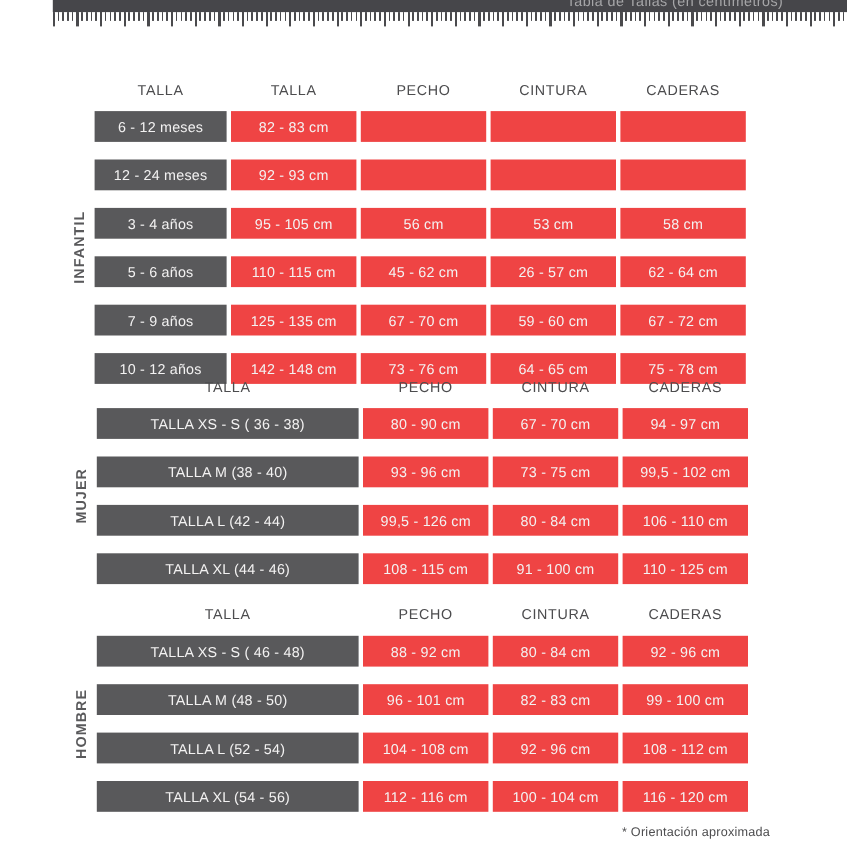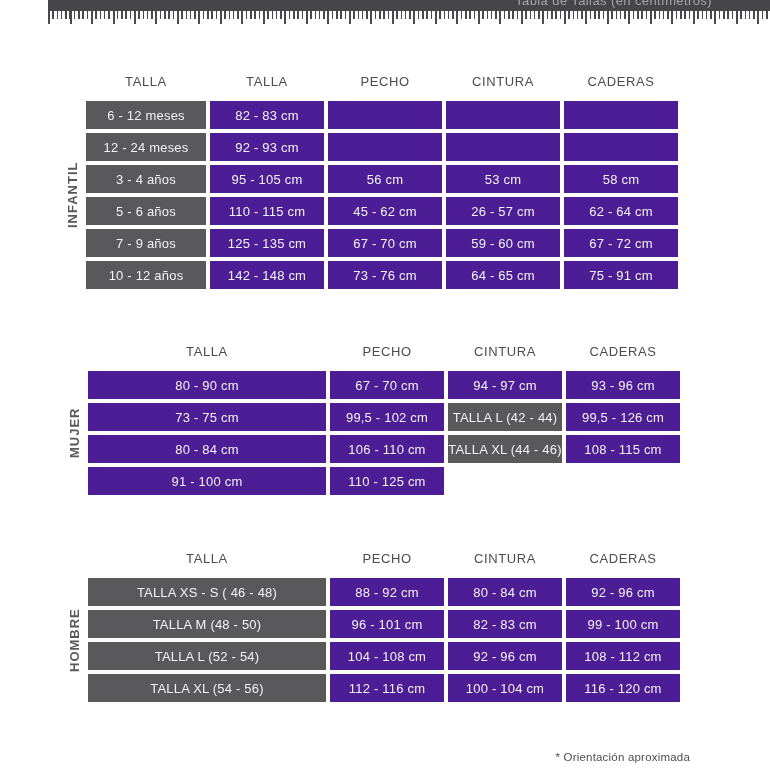--- a/index.html
+++ b/index.html
@@ -27,45 +27,45 @@
       repeating-linear-gradient(90deg, #4a4a4d 0 1.5px, transparent 1.5px 4.3px);
   }
 
   
   .section { position:absolute; }
   .section:nth-child(1) { top:74px;  left:86px; }
   .section:nth-child(2) { top:344px; left:88px; }
   .section:nth-child(3) { top:551px; left:88px; }
 
   .thead, .tgrid { display:grid; column-gap:4px; }
-  .tgrid { row-gap:4px;text-align:center; }
+  .tgrid { row-gap:16px;text-align:center; }
   .cols-5 { grid-template-columns:120px 114px 114px 114px 114px; }
   .cols-4 { grid-template-columns:238px 114px 114px 114px; }
   .thead { margin-bottom:11px; }
   .th {
     text-align:center; font-size:13px; letter-spacing:0.6px;
     color:#4c4c4e; line-height:16px; white-space:nowrap;
   }
   .cell {
     height:28px; display:flex; align-items:center; justify-content:center;
     font-size:13px; color:#f3f2f2; letter-spacing:0.2px; white-space:nowrap;
   }
   .cell.dark  { background:#59595b; }
-  .cell.light { background:#4c1d95; }
+  .cell.light { background:#ef4444; }
 
   .side-label {
     position:absolute; left:-24px; top:27px; bottom:0; width:20px;
     display:flex; align-items:center; justify-content:center;
     writing-mode:vertical-rl; transform:rotate(180deg);
     font-size:13px; font-weight:bold; letter-spacing:1px; color:#59595b;
   }
 
   
   .footnote {
-    position:absolute; right:80px; top:751px;
+    position:absolute; right:70px; top:751px;
     font-size:11.5px; color:#4d4d4f; letter-spacing:0.2px;
   }
 </style>
 </head>
 <body>
 
 <div class="page">
   <div class="topbar">
     <span class="topbar-title">Tabla de Tallas (en centímetros)</span>
   </div>
@@ -104,35 +104,37 @@
           <div class="cell light">62 - 64 cm</div>
           <div class="cell dark">7 - 9 años</div>
           <div class="cell light">125 - 135 cm</div>
           <div class="cell light">67 - 70 cm</div>
           <div class="cell light">59 - 60 cm</div>
           <div class="cell light">67 - 72 cm</div>
           <div class="cell dark">10 - 12 años</div>
           <div class="cell light">142 - 148 cm</div>
           <div class="cell light">73 - 76 cm</div>
           <div class="cell light">64 - 65 cm</div>
-          <div class="cell light">75 - 91 cm</div>
+          <div class="cell light">75 - 78 cm</div>
         </div>
       </div>
       <div class="section">
         <div class="side-label">MUJER</div>
         <div class="thead cols-4">
           <div class="th">TALLA</div>
           <div class="th">PECHO</div>
           <div class="th">CINTURA</div>
           <div class="th">CADERAS</div>
         </div>
         <div class="tgrid cols-4">
+          <div class="cell dark">TALLA XS - S ( 36 - 38)</div>
           <div class="cell light">80 - 90 cm</div>
           <div class="cell light">67 - 70 cm</div>
           <div class="cell light">94 - 97 cm</div>
+          <div class="cell dark">TALLA M (38 - 40)</div>
           <div class="cell light">93 - 96 cm</div>
           <div class="cell light">73 - 75 cm</div>
           <div class="cell light">99,5 - 102 cm</div>
           <div class="cell dark">TALLA L (42 - 44)</div>
           <div class="cell light">99,5 - 126 cm</div>
           <div class="cell light">80 - 84 cm</div>
           <div class="cell light">106 - 110 cm</div>
           <div class="cell dark">TALLA XL (44 - 46)</div>
           <div class="cell light">108 - 115 cm</div>
           <div class="cell light">91 - 100 cm</div>

